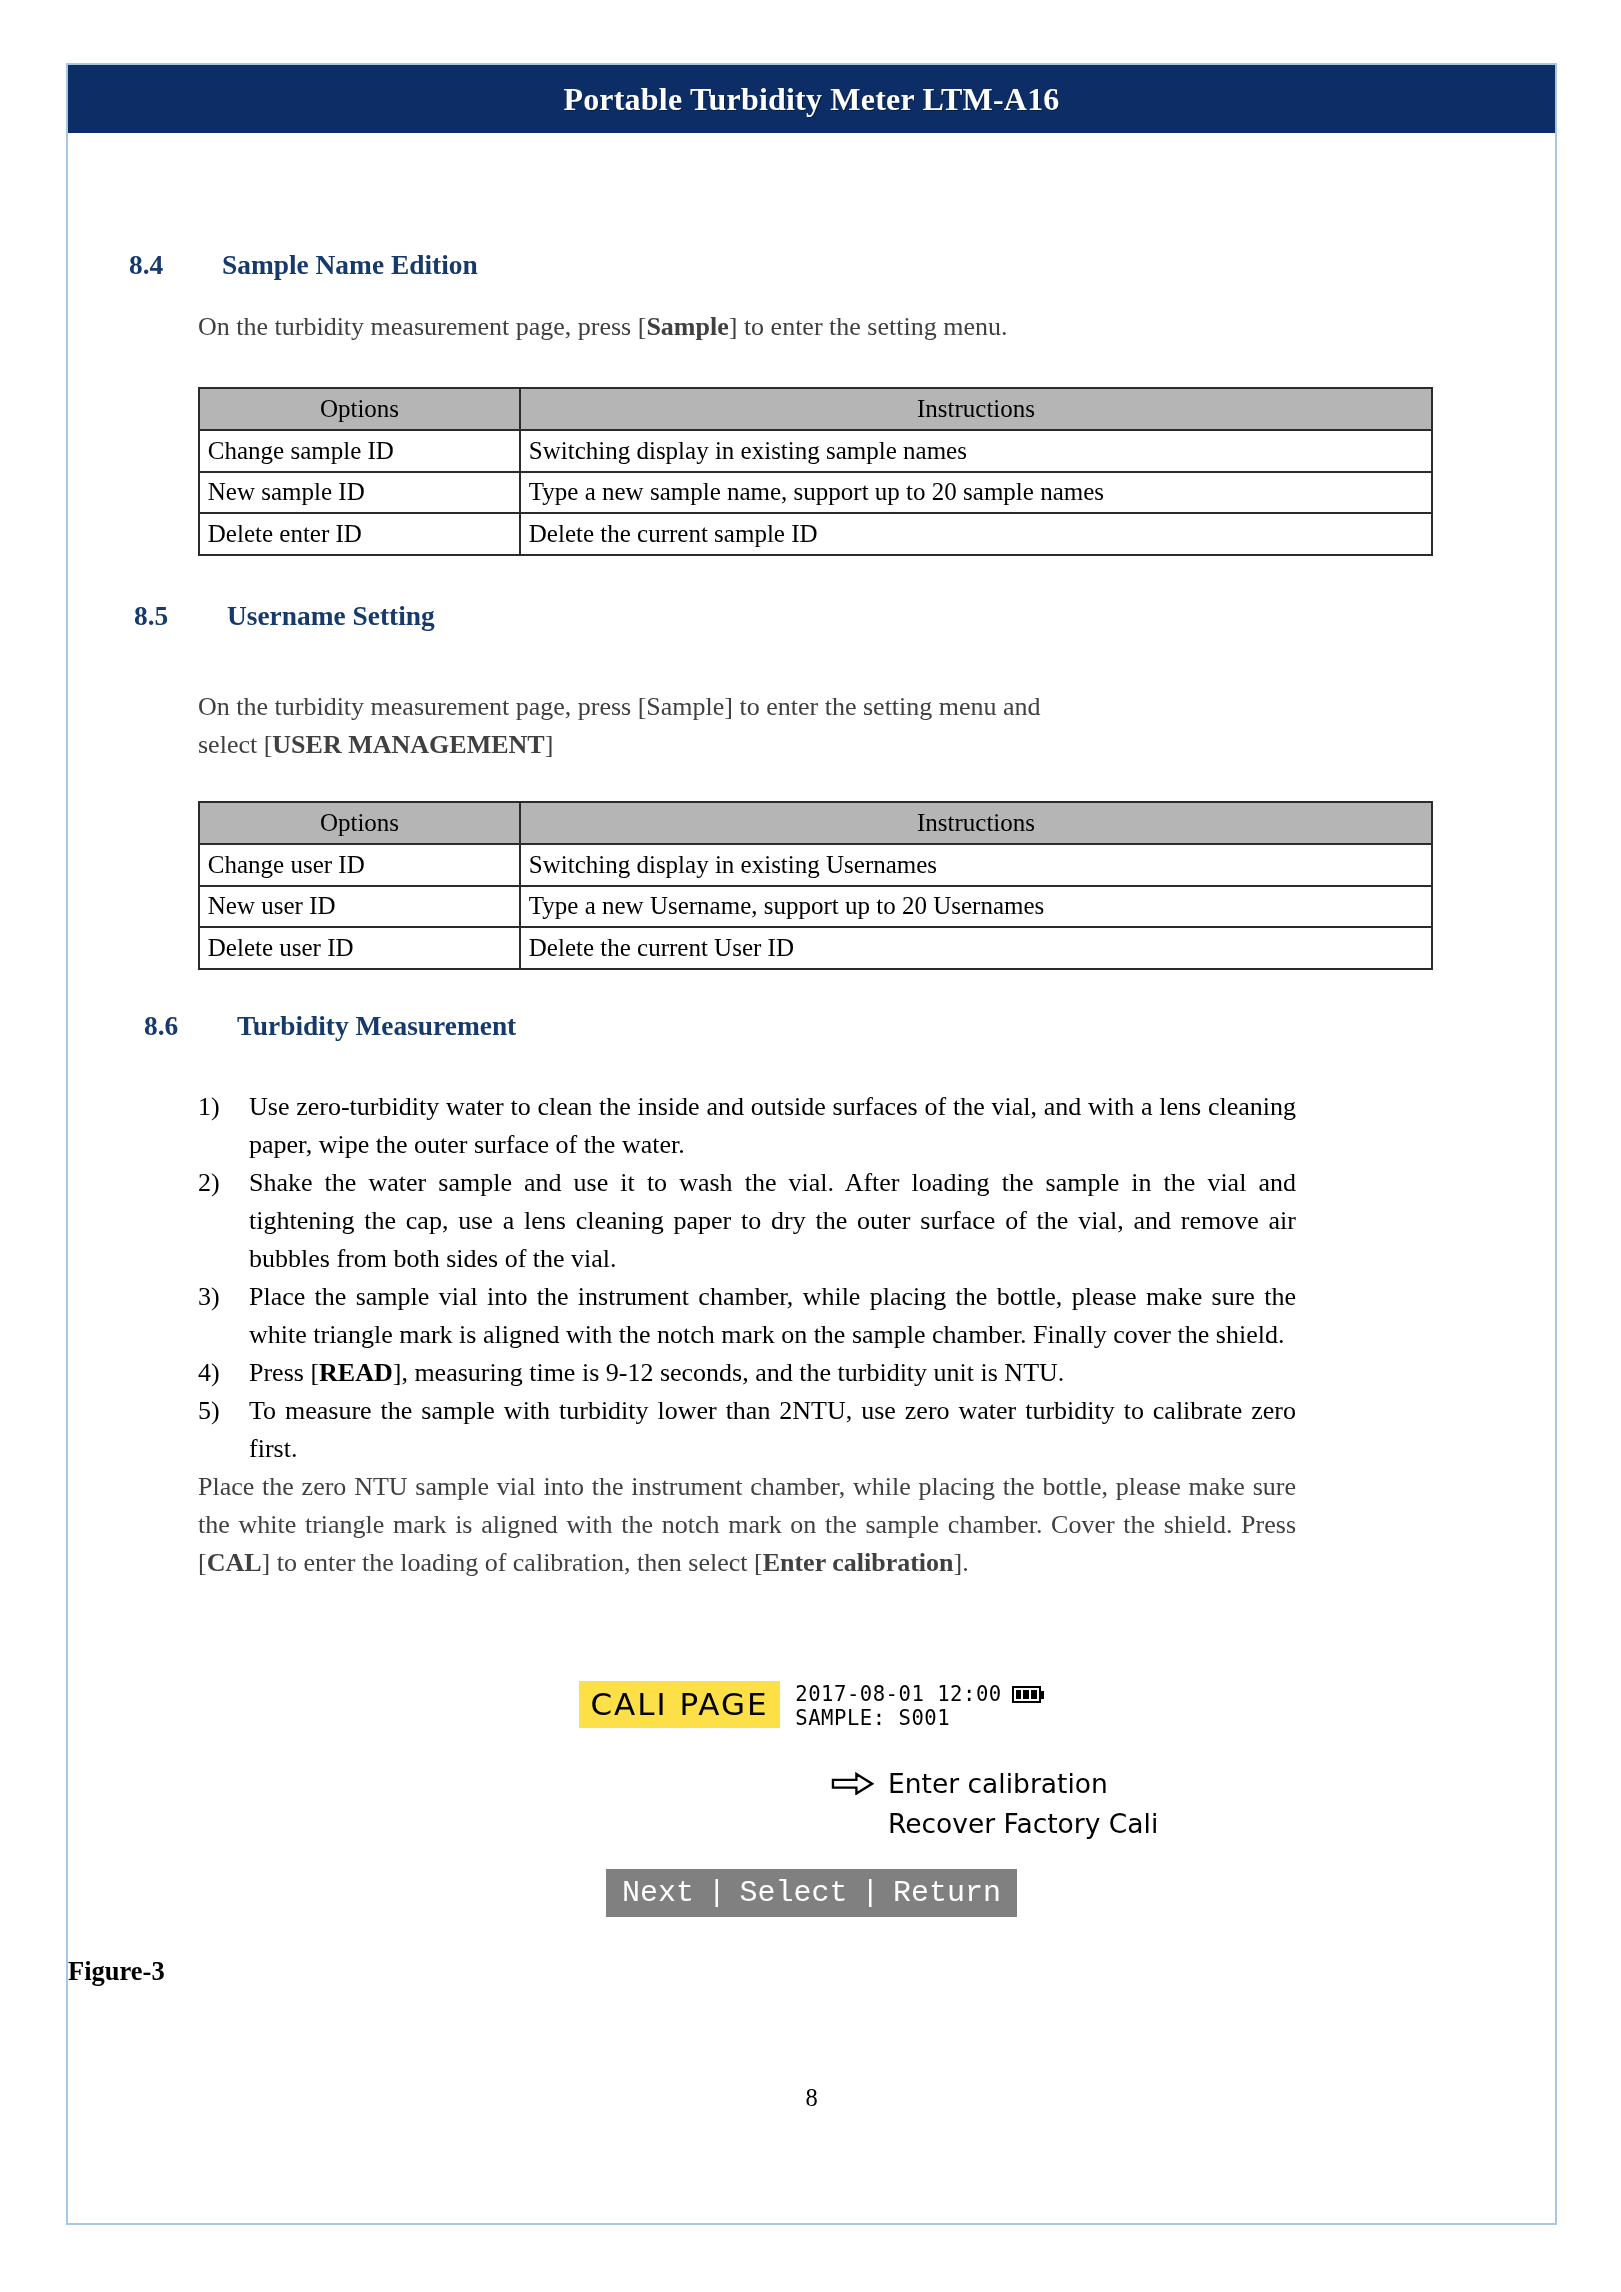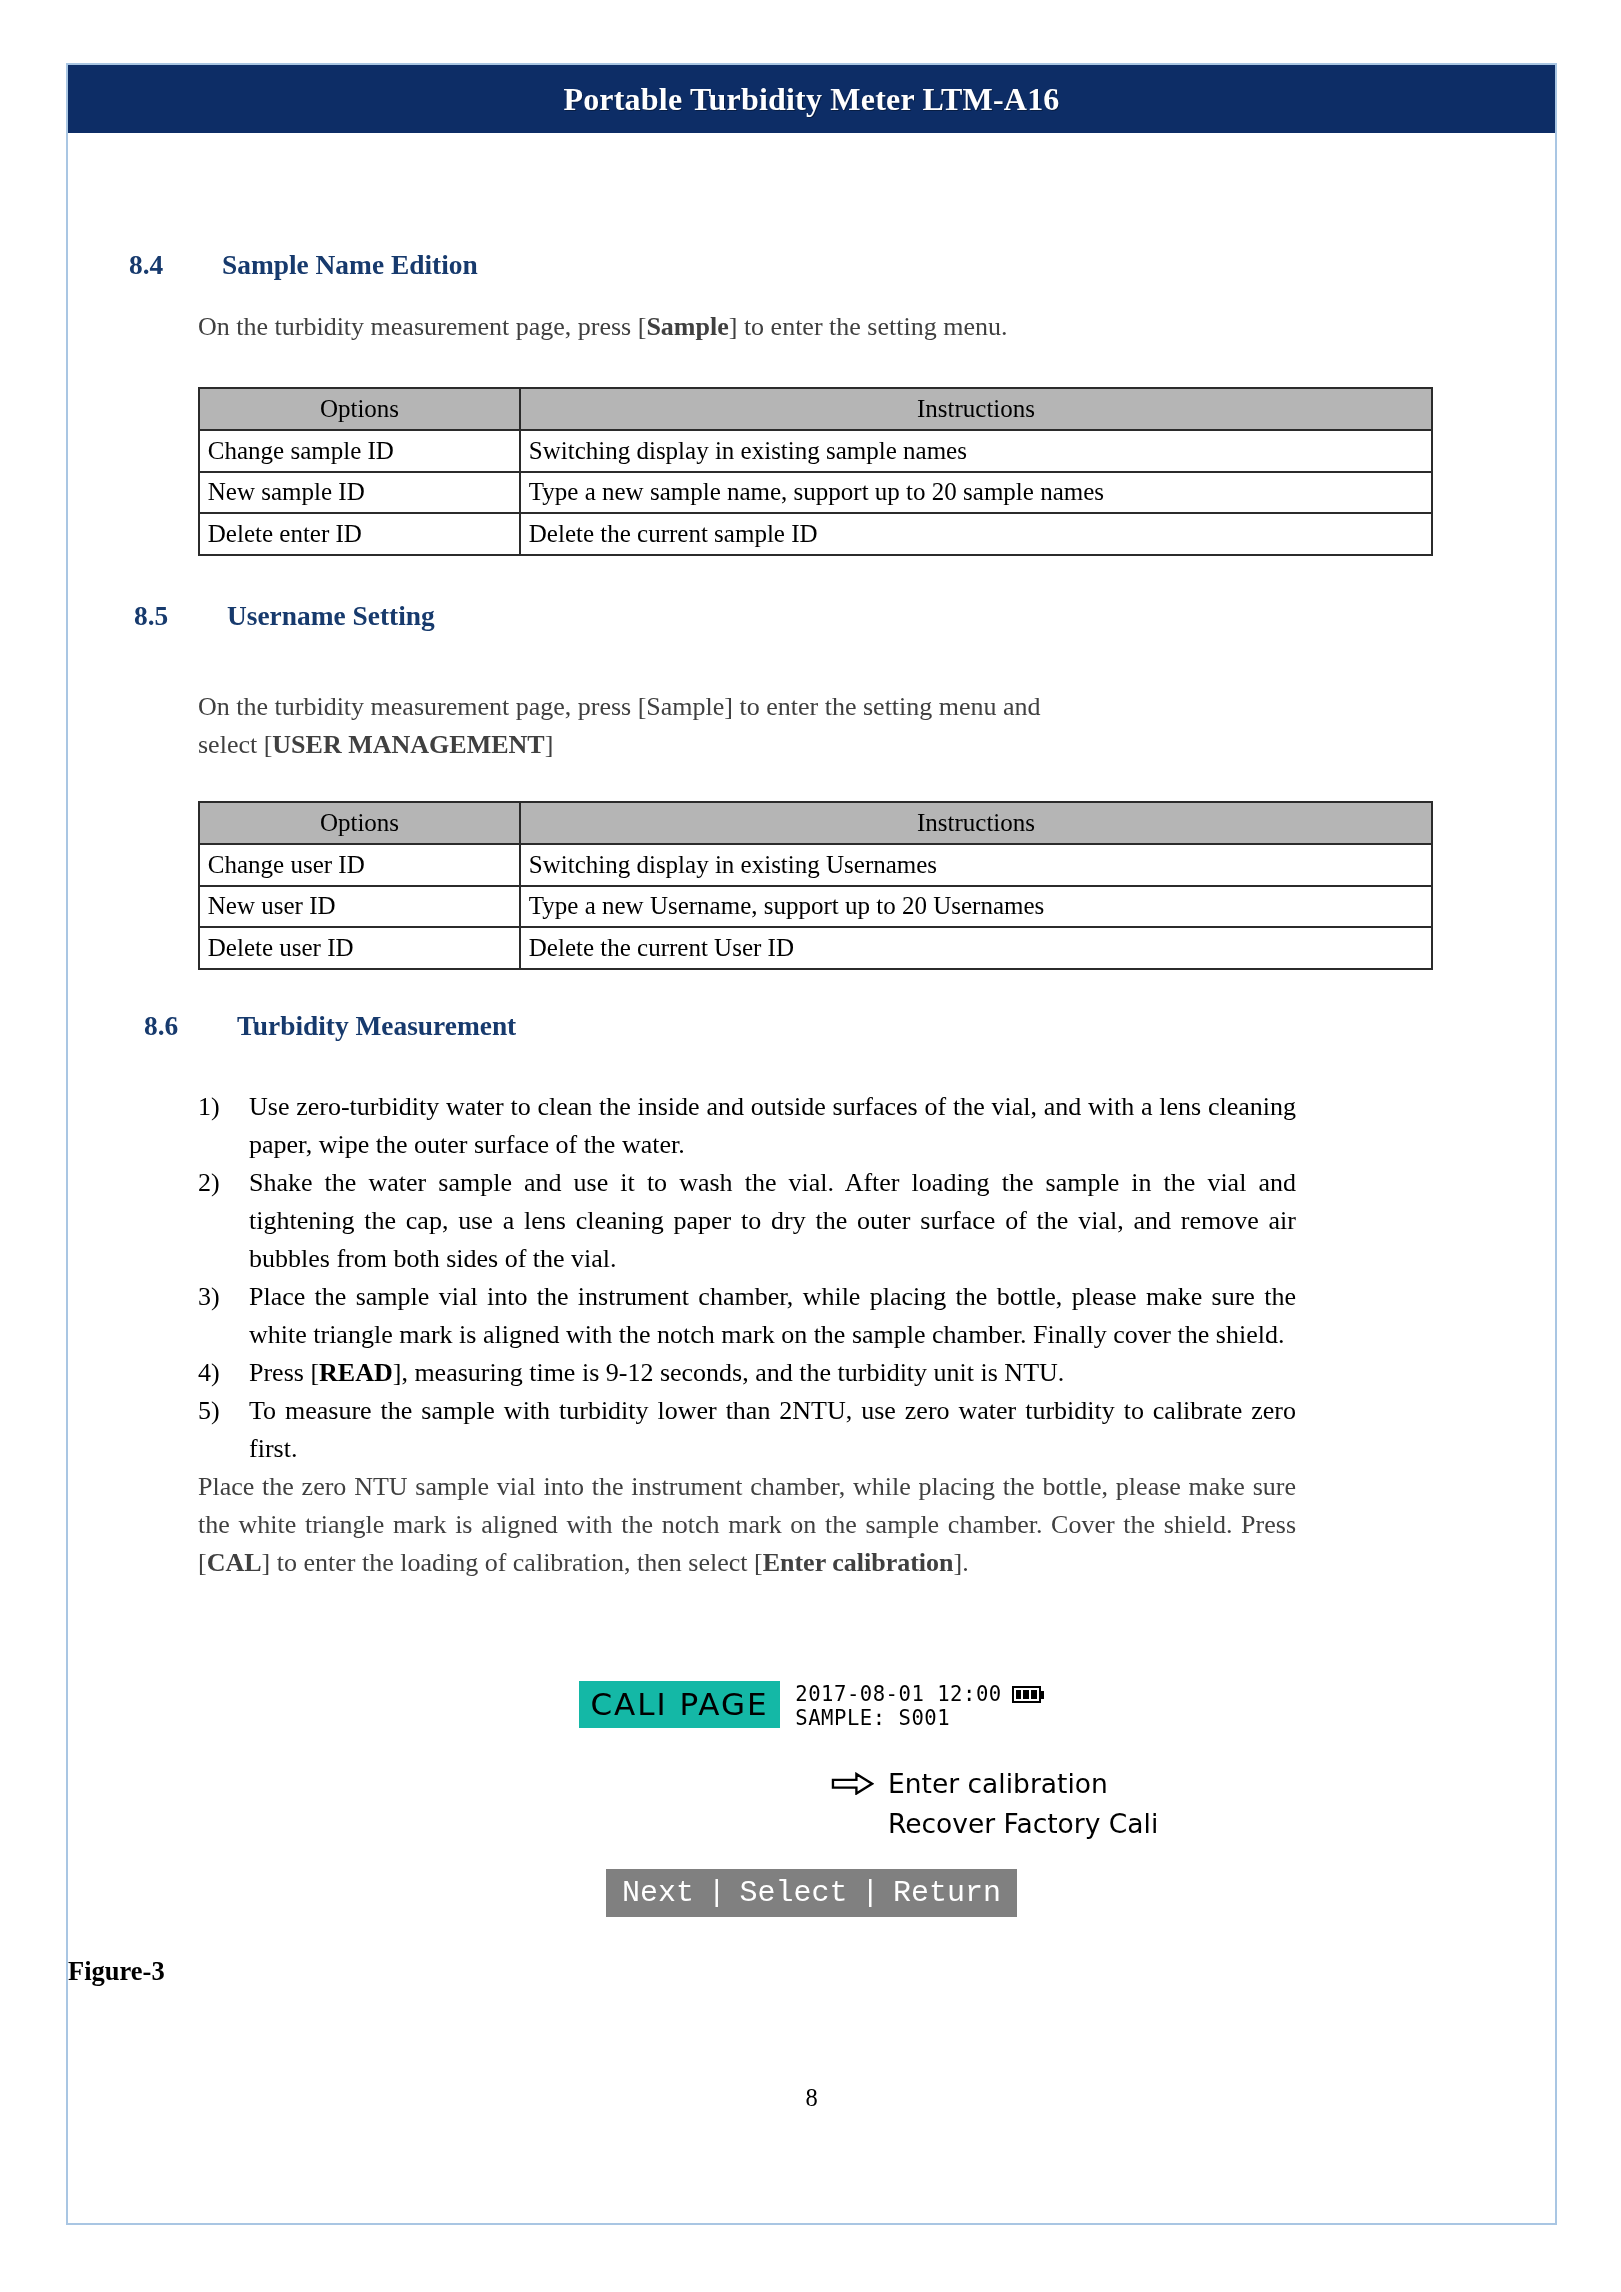--- a/index.html
+++ b/index.html
@@ -136,21 +136,21 @@
     width: 1487px;
   }
   .lcd-row1 {
     position: relative;
     height: 61px;
     display: flex;
     align-items: flex-start;
     justify-content: center;
   }
   .cali-page {
-    background: #14b8a6;
+    background: #fde047;
     color: #000000;
     font-family: "DejaVu Sans", sans-serif;
     font-size: 31px;
     letter-spacing: 2px;
     padding: 4.9px 11.8px 4.9px 11.8px;
     line-height: 1;
     height: 37px;
     display: flex;
     align-items: center;
   }

